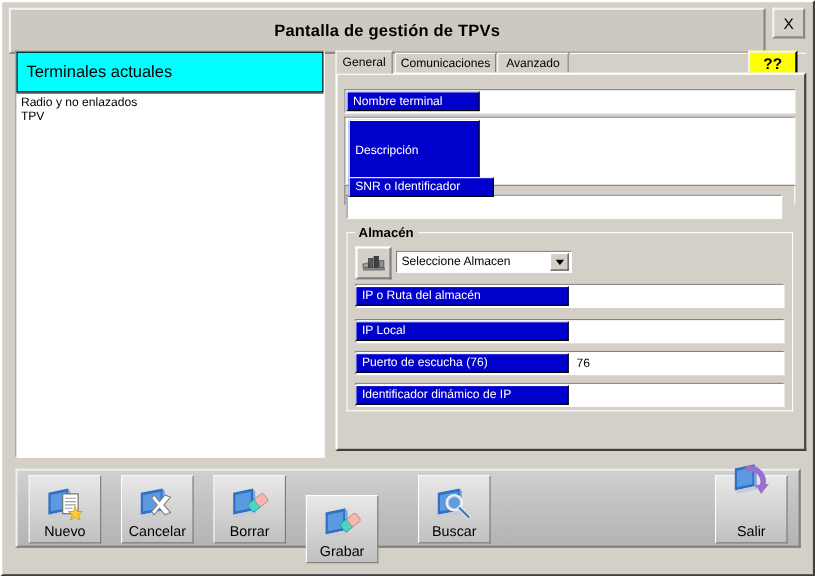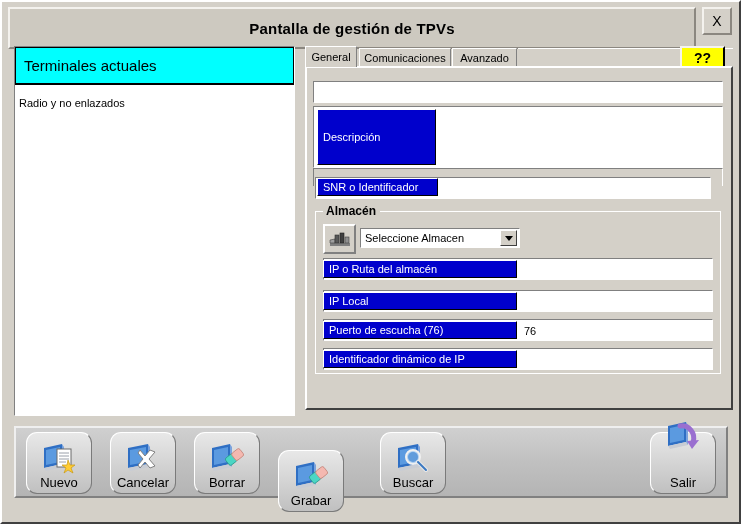--- a/index.html
+++ b/index.html
@@ -82,21 +82,21 @@
     box-sizing: border-box;
     border-top: 1px solid #000000;
     overflow: hidden;
   }
   .list-item {
     font-size: 11px; color: #000;
     padding: 0 0 0 4px;
     line-height: 13px;
     cursor: pointer;
   }
-  .list-item:first-child { padding-top: 12px; }
+  .list-item:first-child { padding-top: 2px; }
 
   
   .tabstrip {
     position: absolute; left: 303px; top: 46px;
     width: 428px; height: 19px;
   }
   .tab {
     position: absolute; top: 0;
     height: 19px;
     box-sizing: border-box;
@@ -276,21 +276,20 @@
     box-sizing: border-box;
     background-image: linear-gradient(180deg,#e8e8e8 0%, #d8d8d8 40%, #c0c0c0 100%);
     border-top: 1px solid #ffffff;
     border-left: 1px solid #ffffff;
     border-right: 1px solid #7a7a7a;
     border-bottom: 1px solid #7a7a7a;
     display: flex; flex-direction: column;
     align-items: center; justify-content: flex-end;
     cursor: pointer;
     padding-bottom: 2px;
-    border-radius: 11px;
   }
   .tool-icon { height: 34px; display:flex; align-items:center; justify-content:center; margin-top:4px;}
   .tool-label { font-size: 13px; color: #000; line-height: 16px; }
 </style>
 </head>
 <body>
 
 <div class="app-window">
 
   <div class="titlebar">
@@ -299,20 +298,21 @@
   <div class="close-button">
     <span>X</span>
   </div>
 
   <div class="left-panel"></div>
   <div class="list-header">
     <span class="list-header-text">Terminales actuales</span>
   </div>
   <div class="list-box">
     <div class="list-item">Radio y no enlazados</div>
+    <div class="list-item">TPV</div>
   </div>
 
   <div class="tabstrip">
     <div class="tab active" style="left:0; width:52px;">
       <span>General</span>
     </div>
     <div class="tab" style="left:54px; width:92px;">
       <span>Comunicaciones</span>
     </div>
     <div class="tab" style="left:147px; width:65px;">
@@ -323,32 +323,33 @@
 
   <div class="help-button">
     <span>??</span>
   </div>
 
   <div class="tab-panel"></div>
 
   <div class="field-row" style="left:311px; top:79px; width:410px; height:22px;">
     <input class="field-value" style="left: 125px; top: 0px; width: 280px; height: 20px;" value="">
   </div>
+  <div class="field-label" style="left:313px; top:81px; width:121px; height:18px;">Nombre terminal</div>
 
   <div class="field-row" style="left:311px; top:104px; width:410px; height:62px;">
     <textarea class="field-value" style="left: 125px; top: 2px; width: 280px; height: 56px; resize: none;"></textarea>
   </div>
   <div class="field-label" style="left:315px; top:107px; width:119px; height:56px; align-items:center;">Descripción</div>
 
   <div class="clipped-legend">&nbsp;</div>
 
   <div class="field-row" style="left:313px; top:175px; width:396px; height:22px;">
     <input class="field-value" style="left: 125px; top: 0px; width: 265px; height: 20px;" value="">
   </div>
-  <div class="field-label" style="left:315px; top:159px; width:121px; height:18px;margin-top:17px;">SNR o Identificador</div>
+  <div class="field-label" style="left:315px; top:159px; width:132px; height:18px;">SNR o Identificador</div>
 
   <div class="group-box"></div>
   <div class="group-rule-left"></div>
   <div class="group-rule-right"></div>
   <div class="group-legend">Almacén</div>
 
   <div class="warehouse-btn">
     <svg width="22" height="16" viewBox="0 0 22 16">
       <rect x="1" y="12" width="20" height="3" fill="#808080"></rect>
       <polygon points="1,12 6,12 6,8 1,9" fill="#a0a0a0" stroke="#404040" stroke-width="0.6"></polygon>

